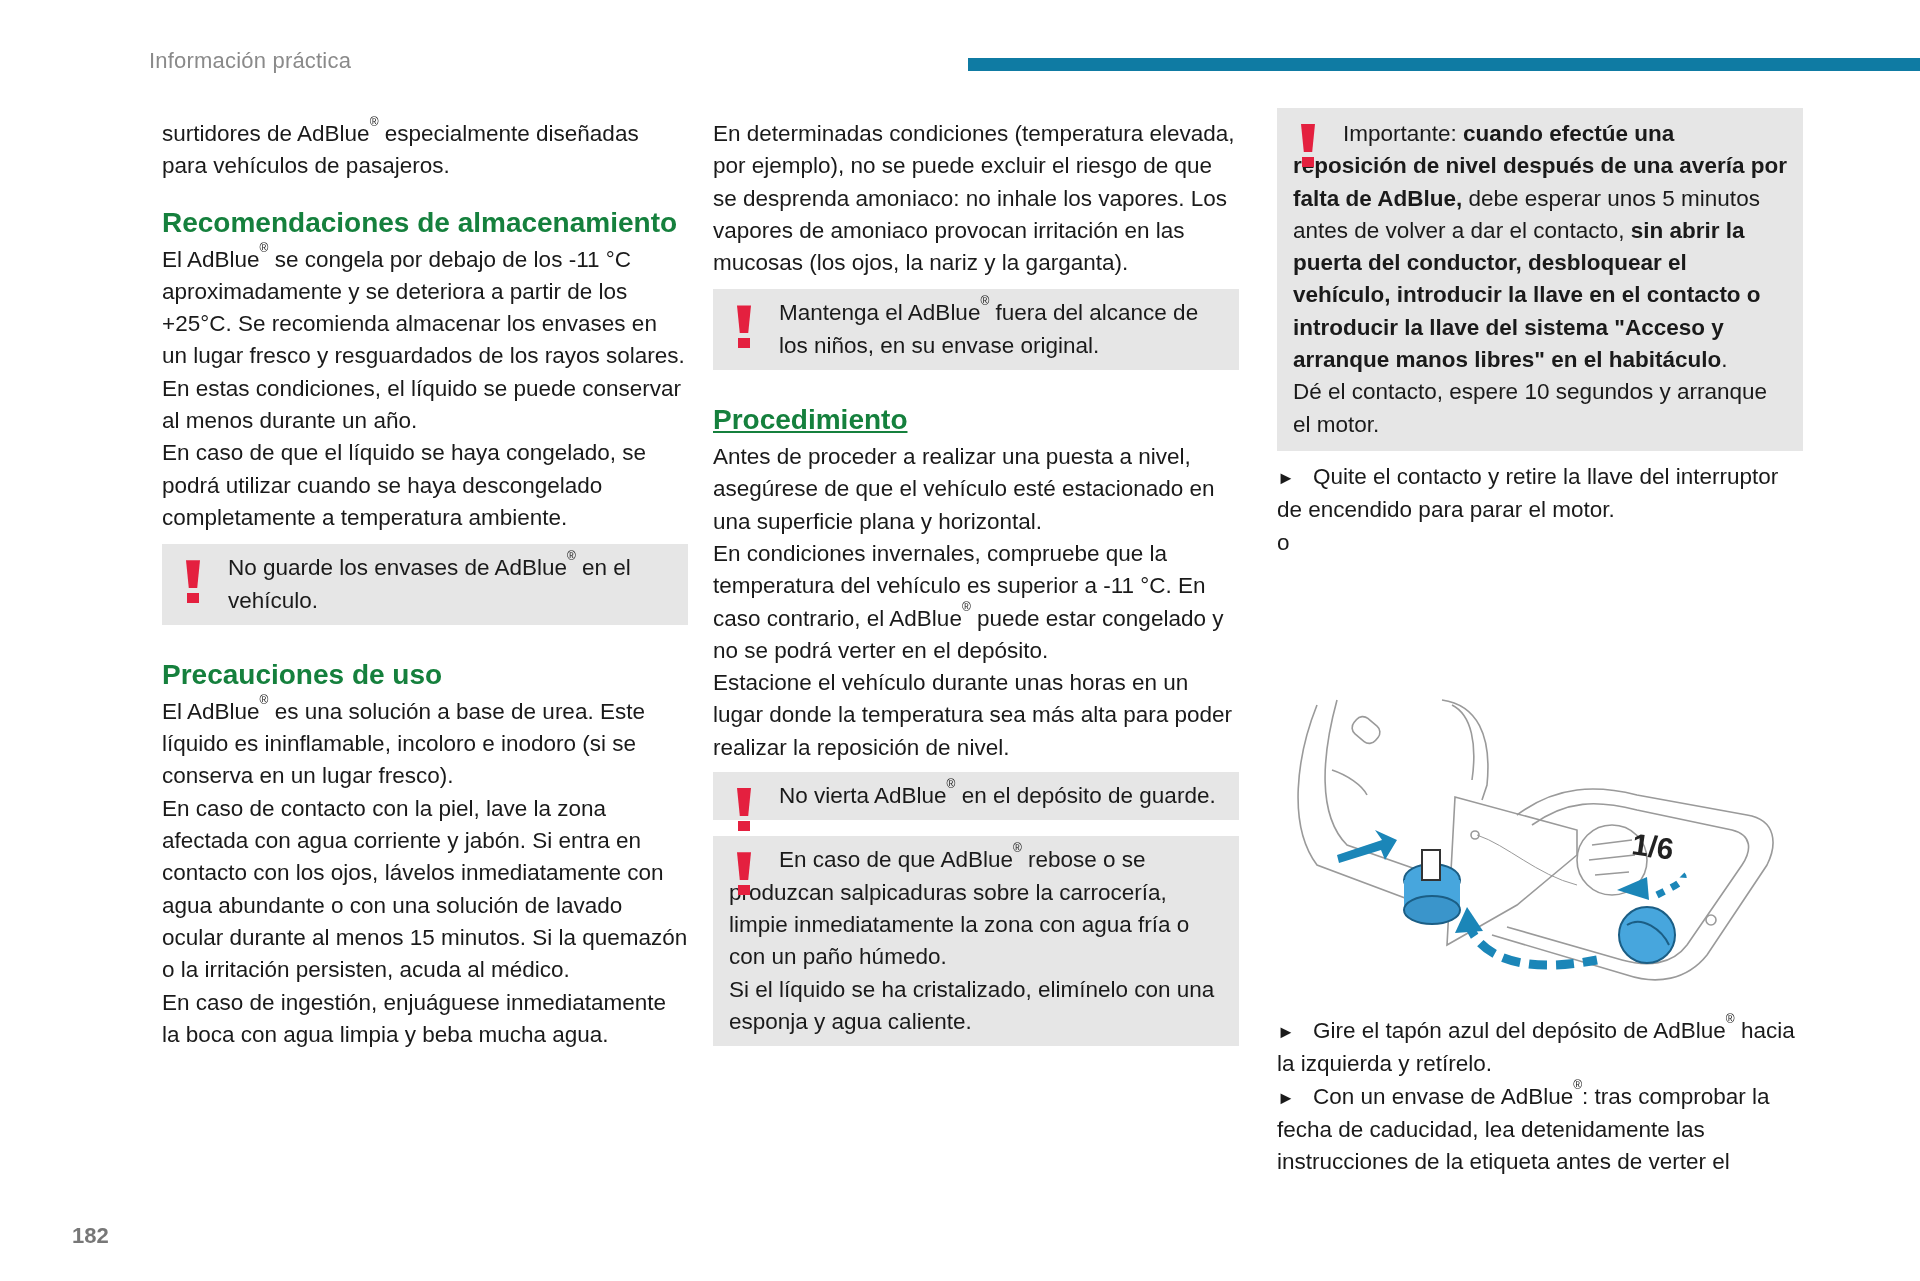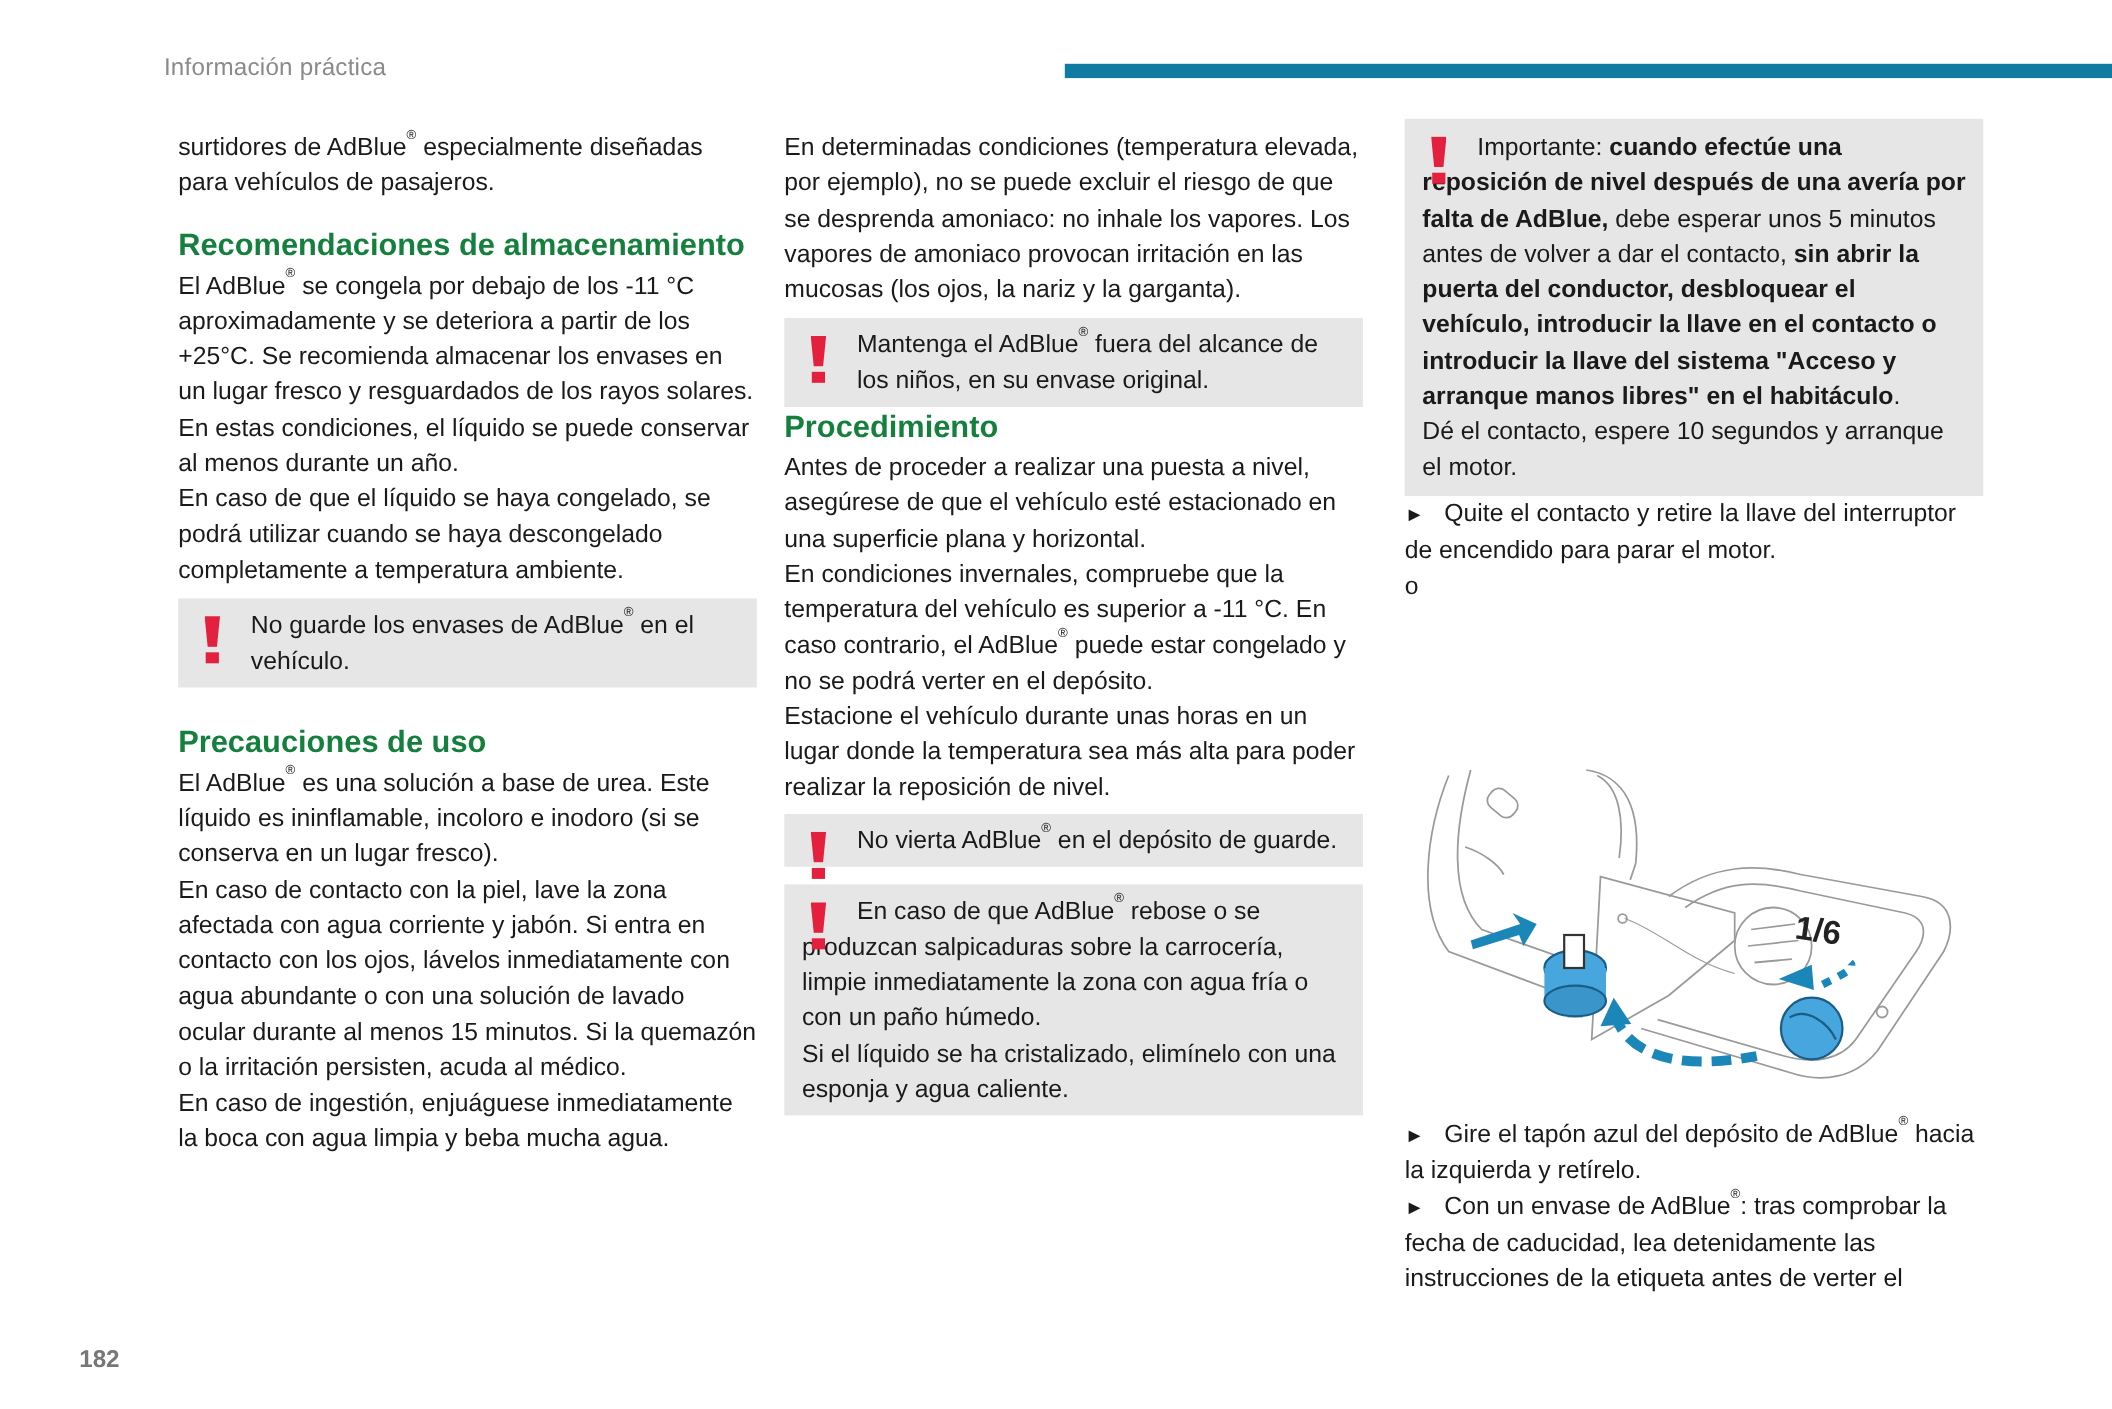--- a/index.html
+++ b/index.html
@@ -73,21 +73,21 @@
   <p>En determinadas condiciones (temperatura elevada, por ejemplo), no se puede excluir el riesgo de que se desprenda amoniaco: no inhale los vapores. Los vapores de amoniaco provocan irritación en las mucosas (los ojos, la nariz y la garganta).</p>
 
   <div class="callout" style="margin-top:10px;">
     <span class="bang">
         <span class="bar"></span>
         <span class="dot"></span>
       </span>
     <p class="indent"><span>Mantenga el AdBlue</span><sup>®</sup><span> fuera del alcance de los niños, en su envase original.</span></p>
   </div>
 
-  <h2 style="">Procedimiento</h2>
+  <h2 style="margin-top:32px;text-decoration:underline;">Procedimiento</h2>
   <p style="margin-top:4px;">Antes de proceder a realizar una puesta a nivel, asegúrese de que el vehículo esté estacionado en una superficie plana y horizontal.</p>
   <p><span>En condiciones invernales, compruebe que la temperatura del vehículo es superior a -11 °C. En caso contrario, el AdBlue</span><sup>®</sup><span> puede estar congelado y no se podrá verter en el depósito.</span></p>
   <p>Estacione el vehículo durante unas horas en un lugar donde la temperatura sea más alta para poder realizar la reposición de nivel.</p>
 
   <div class="callout" style="margin-top:8px;">
     <span class="bang">
         <span class="bar"></span>
         <span class="dot"></span>
       </span>
     <p class="indent"><span>No vierta AdBlue</span><sup>®</sup><span> en el depósito de guarde.</span></p>
@@ -106,21 +106,21 @@
 <div class="col col3" style="top:108px;">
   <div class="callout" style="padding-top:10px; padding-bottom:10px;">
     <span class="bang">
         <span class="bar"></span>
         <span class="dot"></span>
       </span>
     <p><span style="padding-left:50px;">Importante: </span><b>cuando efectúe una reposición de nivel después de una avería por falta de AdBlue,</b><span> debe esperar unos 5 minutos antes de volver a dar el contacto, </span><b>sin abrir la puerta del conductor, desbloquear el vehículo, introducir la llave en el contacto o introducir la llave del sistema "Acceso y arranque manos libres" en el habitáculo</b><span>.</span></p>
     <p>Dé el contacto, espere 10 segundos y arranque el motor.</p>
   </div>
 
-  <p style=""><span class="tri">►</span><span>Quite el contacto y retire la llave del interruptor de encendido para parar el motor.</span></p>
+  <p style="margin-top:10px;"><span class="tri">►</span><span>Quite el contacto y retire la llave del interruptor de encendido para parar el motor.</span></p>
   <p>o</p>
 </div>
 
 <div class="figure">
   <svg width="526" height="320" viewBox="0 0 526 320" fill="none" stroke="#9a9a9a" stroke-width="1.6">
 
     <path d="M40 10 C 20 60, 10 130, 40 170 L 160 215"></path>
     <path d="M60 5 C 45 60, 40 120, 70 150 L 170 185"></path>
     <path d="M165 5 C 200 10, 215 40, 210 90 L 205 105"></path>
     <path d="M175 10 C 195 20, 200 50, 195 85"></path>

